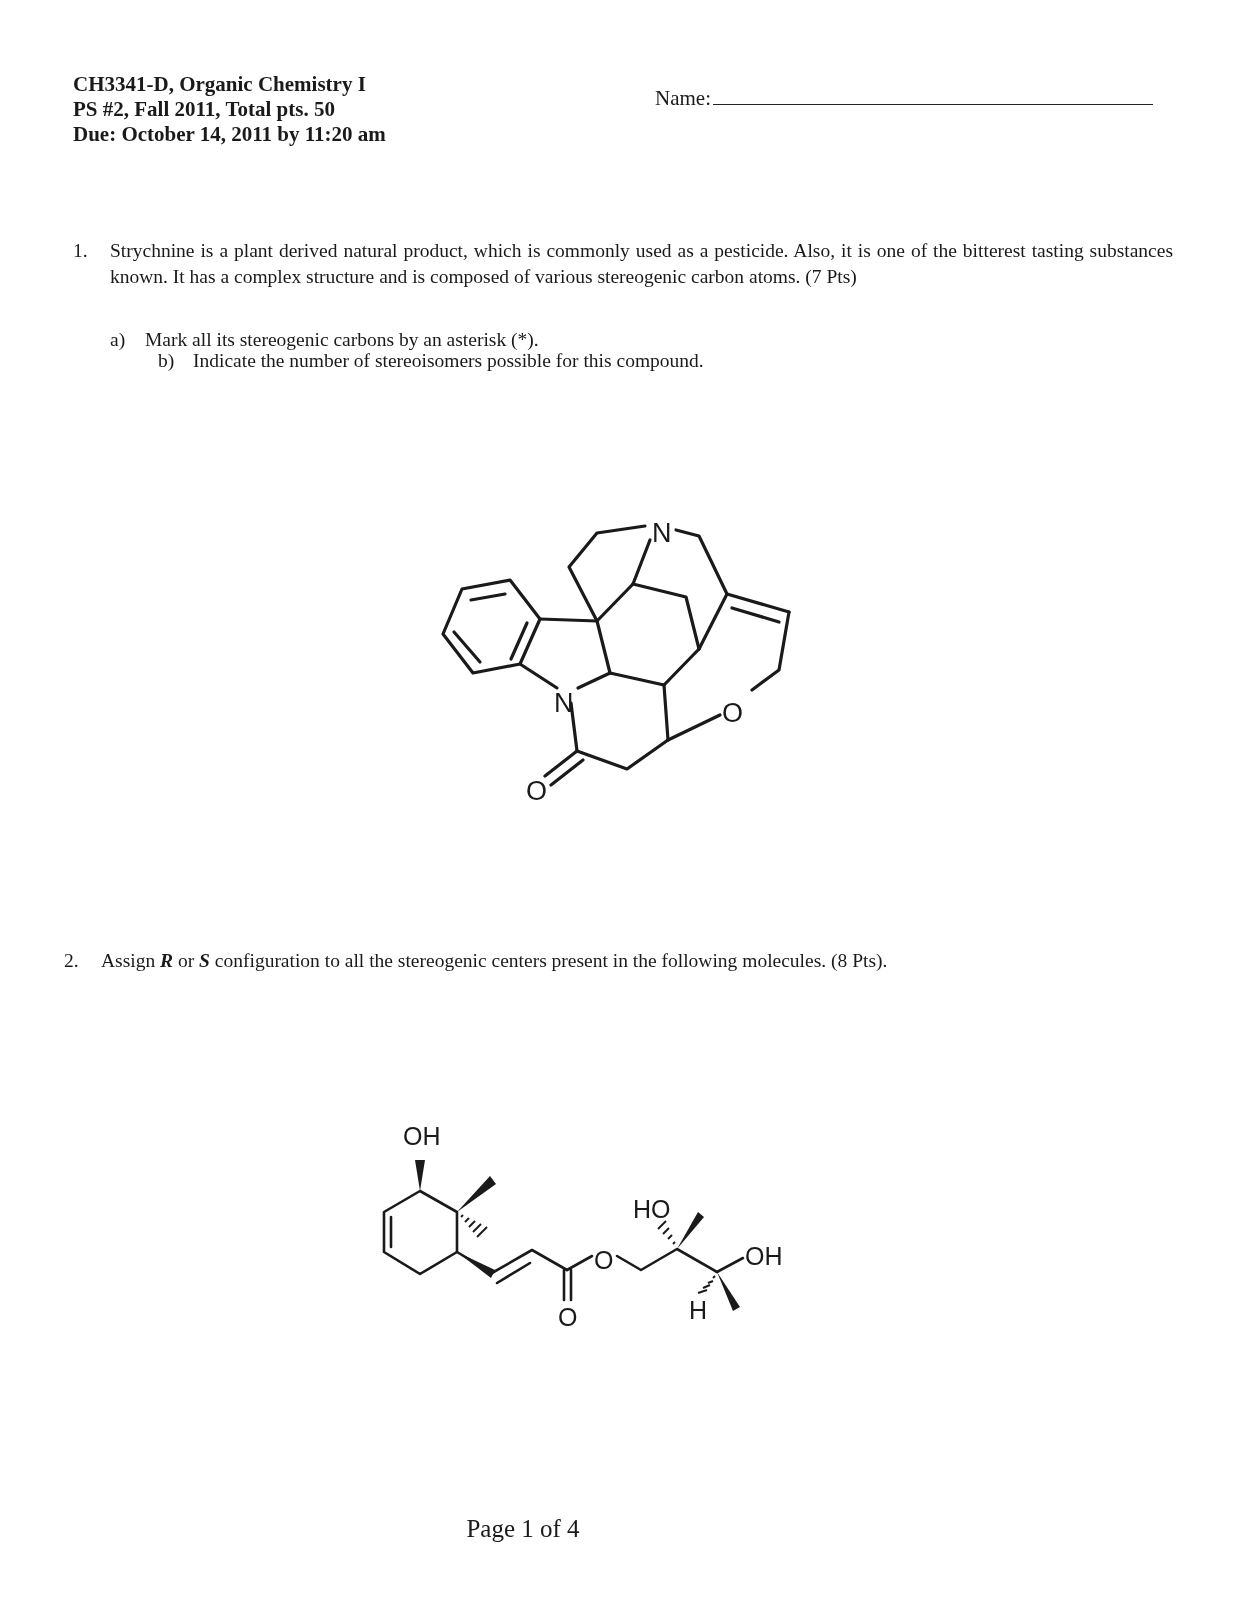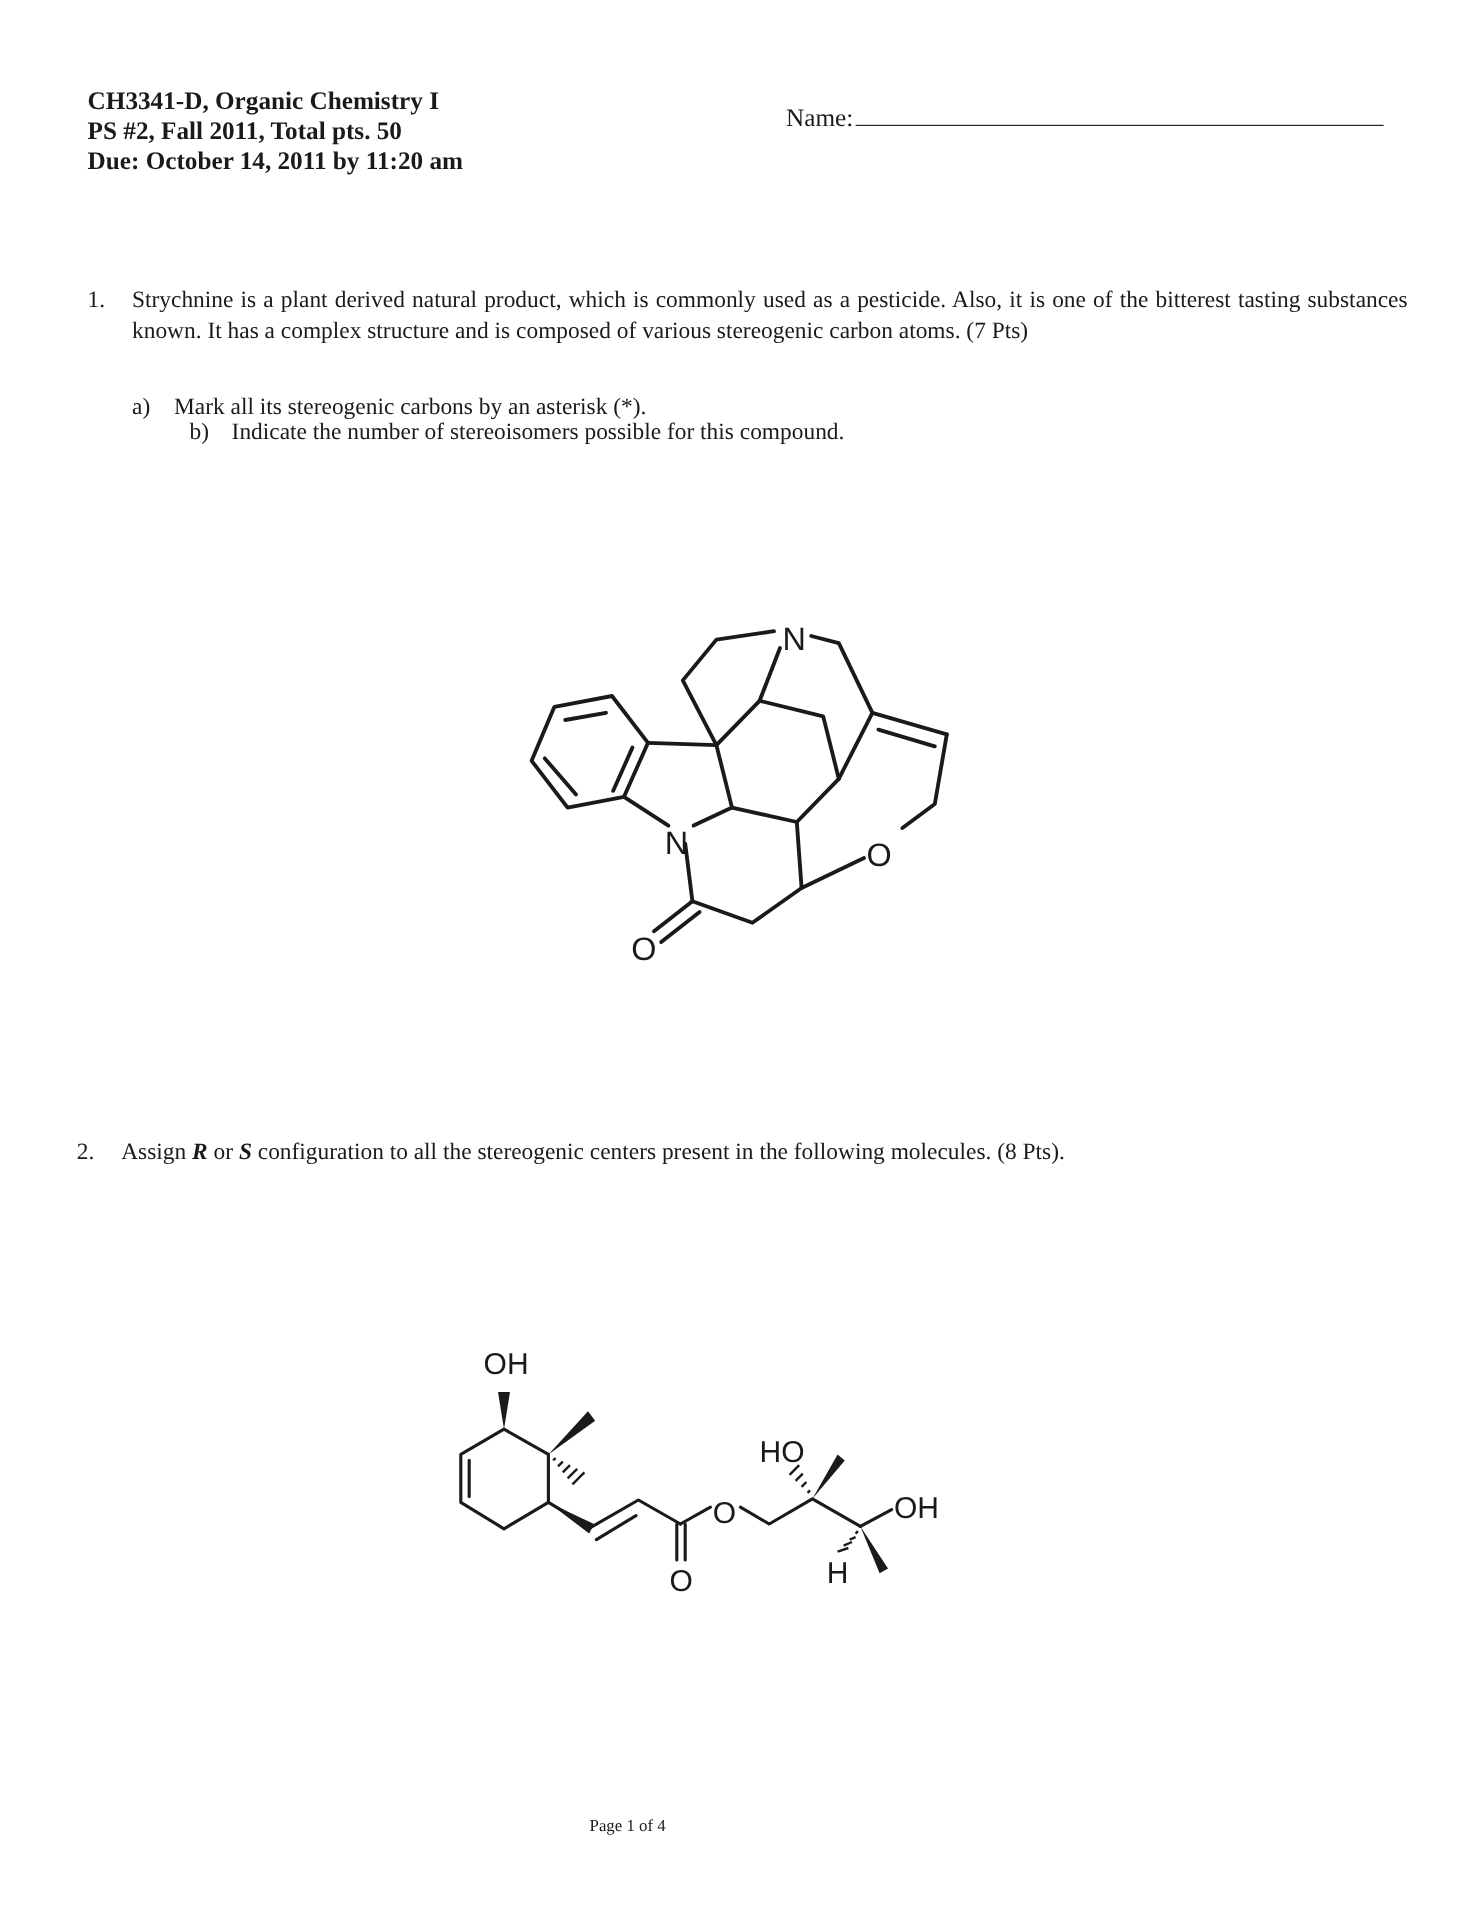--- a/index.html
+++ b/index.html
@@ -11,21 +11,21 @@
   .name { left: 655px; top: 86px; font-weight: normal; font-size: 21px; line-height: 25px; white-space: nowrap; }
   .name .line { display: inline-block; width: 440px; border-bottom: 1.5px solid #222; height: 18px; vertical-align: baseline; margin-left: 2px; }
   .q { font-size: 19.5px; line-height: 26px; }
   .q1 { left: 73px; top: 238px; width: 1100px; }
   .q1 .num { position: absolute; left: 0; top: 0; }
   .q1 .txt { margin-left: 37px; text-align: justify; text-align-last: left; }
   .sub { left: 110px; font-size: 19.5px; line-height: 26px; white-space: nowrap; }
   .sub .lbl { display: inline-block; width: 35px; }
   .q2 { left: 64px; top: 948px; white-space: nowrap; }
   .q2 .num { display: inline-block; width: 37px; }
-  .footer { left: 0; width: 1046px; top: 1515px; text-align: center; font-size: 14px; }
+  .footer { left: 0; width: 1046px; top: 1515px; text-align: center; font-size: 25px; }
   svg text { font-family: "Liberation Sans", "DejaVu Sans", sans-serif; }
 </style>
 </head>
 <body>
 
 <div class="abs hdr">
   <div>CH3341-D, Organic Chemistry I</div>
   <div>PS #2,   Fall 2011,  Total pts. 50</div>
   <div>Due: October 14, 2011 by 11:20 am</div>
 </div>

